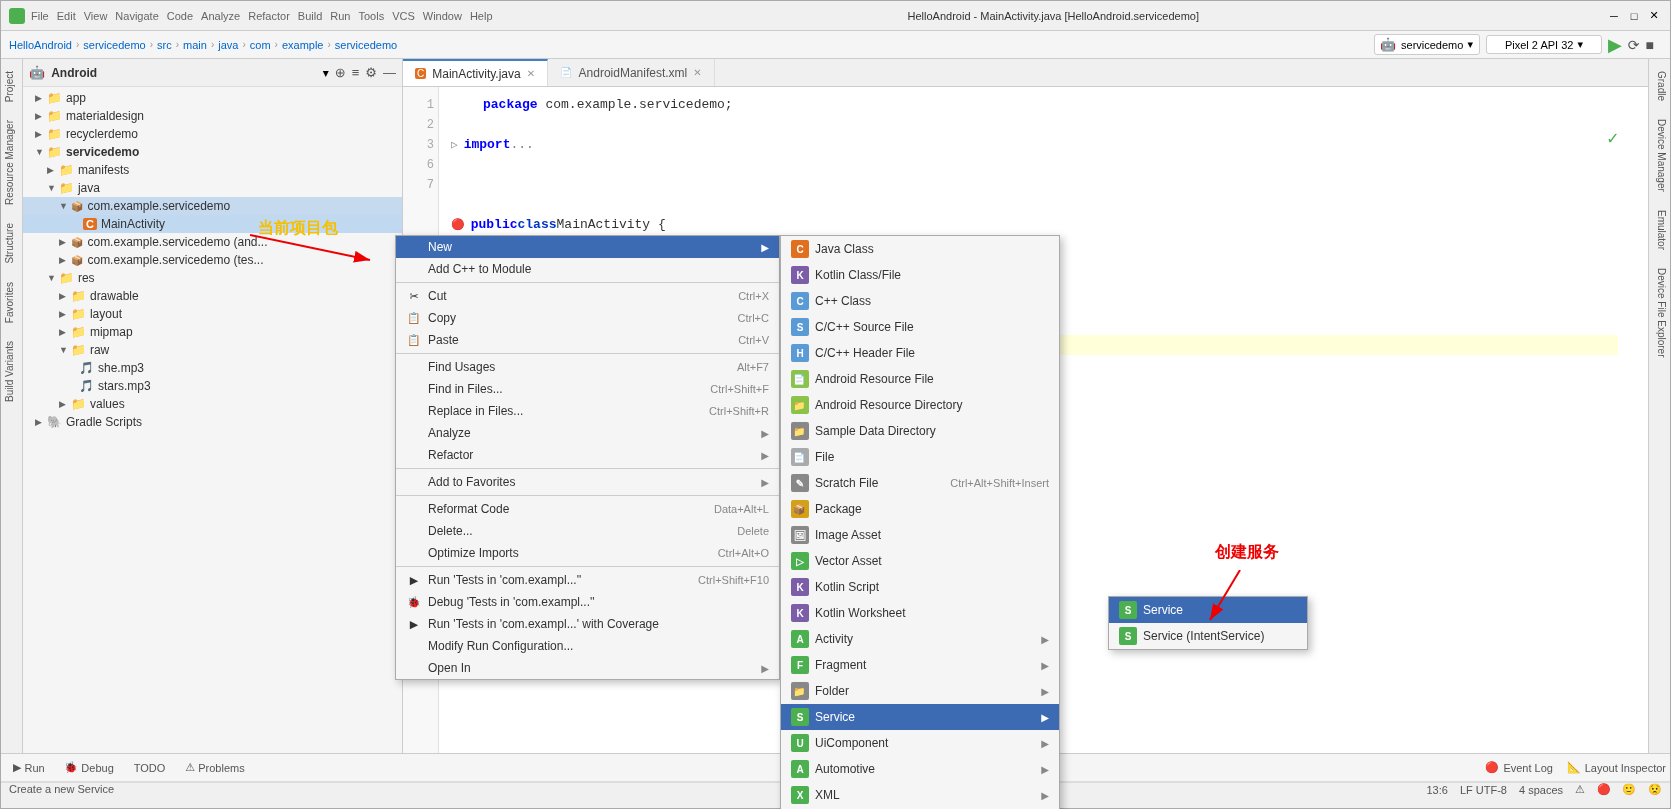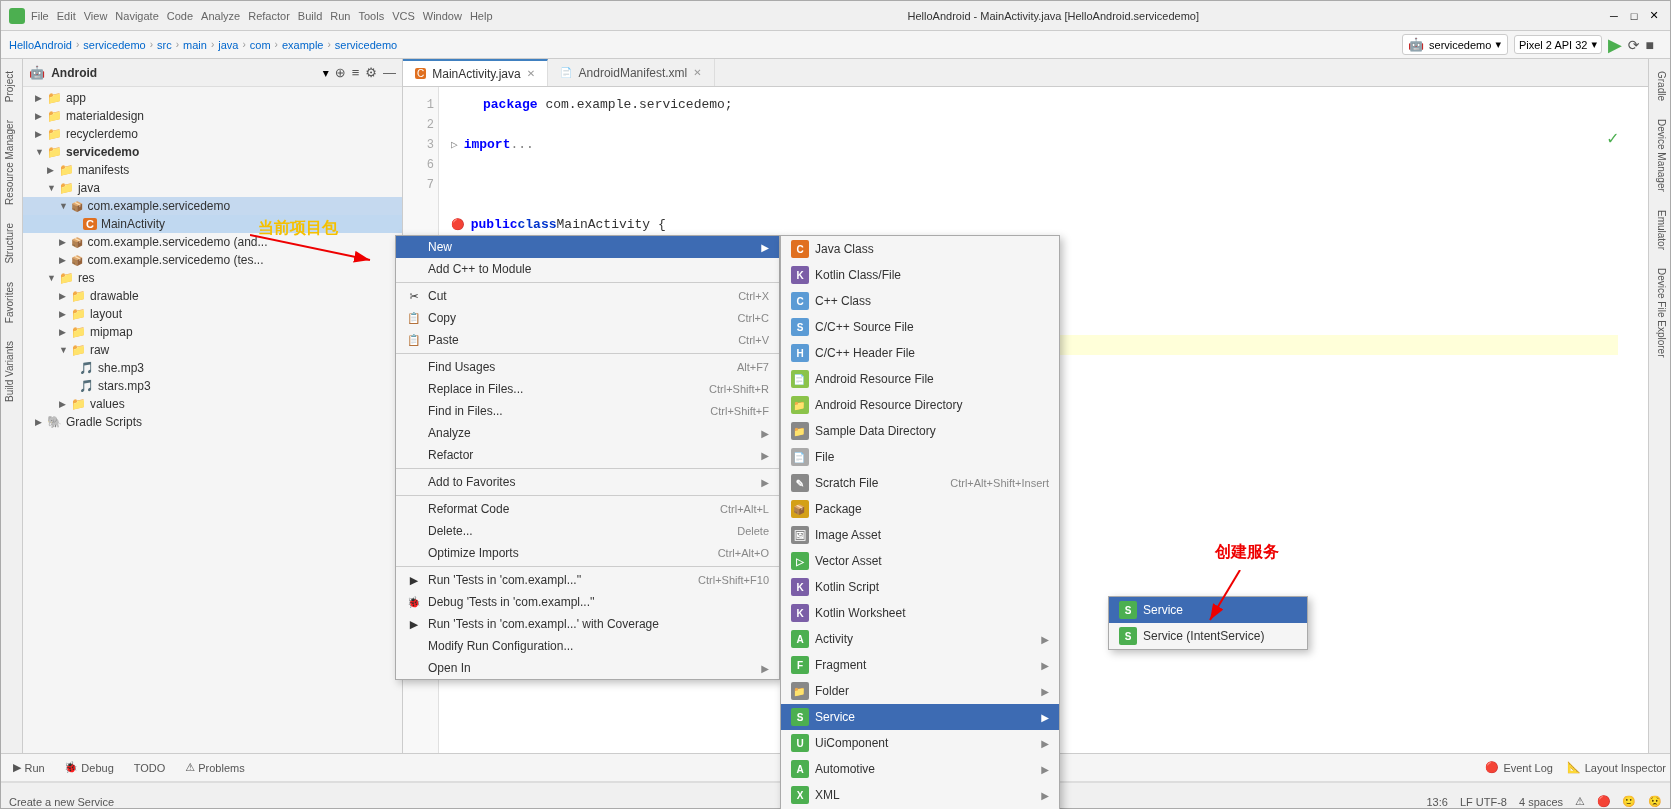--- a/index.html
+++ b/index.html
@@ -299,21 +299,21 @@
       color: #555;
       cursor: pointer;
       border-radius: 3px;
       gap: 3px;
     }
     .bottom-status {
       height: 26px;
       background: #f0f0f0;
       border-top: 1px solid #ddd;
       display: flex;
-      align-items: flex-end;
+      align-items: flex-start;
       padding: 0 8px;
       font-size: 11px;
       color: #555;
       gap: 12px;
     }
     .status-right { margin-left: auto; display: flex; gap: 12px; align-items: center; }
 
     
     .annotation-label {
       position: absolute;
@@ -400,21 +400,21 @@
     <span class="breadcrumb-sep">›</span>
     <span class="breadcrumb-item">servicedemo</span>
     <div style="flex:1;"></div>
 
     <div style="display:flex;align-items:center;gap:6px;margin-right:8px;">
       <div style="display:flex;align-items:center;border:1px solid #ccc;border-radius:3px;padding:2px 6px;background:#fff;gap:4px;font-size:11px;">
         <span style="color:#4CAF50;font-size:13px;">🤖</span>
         <span>servicedemo</span>
         <span>▾</span>
       </div>
-      <div style="display:flex;align-items:center;border:1px solid #ccc;border-radius:3px;padding:2px 4px;background:#fff;gap:4px;font-size:11px;">
+      <div style="display:flex;align-items:center;border:1px solid #ccc;border-radius:3px;padding:2px 18px;background:#fff;gap:4px;font-size:11px;">
         <span>Pixel 2 API 32</span>
         <span>▾</span>
       </div>
       <div style="color:#4CAF50;font-size:18px;cursor:pointer;">▶</div>
       <div style="color:#555;font-size:14px;cursor:pointer;">⟳</div>
       <div style="color:#555;font-size:14px;cursor:pointer;">■</div>
     </div>
   </div>
 
   <div class="main-area">
@@ -704,49 +704,49 @@
     <span class="ctx-item-shortcut">Ctrl+V</span>
   </div>
   <div class="ctx-separator"></div>
   <div class="ctx-item">
     <span class="ctx-icon"></span>
     <span class="ctx-item-label">Find Usages</span>
     <span class="ctx-item-shortcut">Alt+F7</span>
   </div>
   <div class="ctx-item">
     <span class="ctx-icon"></span>
+    <span class="ctx-item-label">Find in Files...</span>
+    <span class="ctx-item-shortcut">Ctrl+Shift+F</span>
+  </div>
+  <div class="ctx-item">
+    <span class="ctx-icon"></span>
     <span class="ctx-item-label">Replace in Files...</span>
     <span class="ctx-item-shortcut">Ctrl+Shift+R</span>
   </div>
   <div class="ctx-item">
     <span class="ctx-icon"></span>
-    <span class="ctx-item-label">Find in Files...</span>
-    <span class="ctx-item-shortcut">Ctrl+Shift+F</span>
-  </div>
-  <div class="ctx-item">
-    <span class="ctx-icon"></span>
     <span class="ctx-item-label">Analyze</span>
     <span class="ctx-arrow">▶</span>
   </div>
   <div class="ctx-item">
     <span class="ctx-icon"></span>
     <span class="ctx-item-label">Refactor</span>
     <span class="ctx-arrow">▶</span>
   </div>
   <div class="ctx-separator"></div>
   <div class="ctx-item">
     <span class="ctx-icon"></span>
     <span class="ctx-item-label">Add to Favorites</span>
     <span class="ctx-arrow">▶</span>
   </div>
   <div class="ctx-separator"></div>
   <div class="ctx-item">
     <span class="ctx-icon"></span>
     <span class="ctx-item-label">Reformat Code</span>
-    <span class="ctx-item-shortcut">Ctrl+Alt+L</span>
+    <span class="ctx-item-shortcut">Data+Alt+L</span>
   </div>
   <div class="ctx-item">
     <span class="ctx-icon"></span>
     <span class="ctx-item-label">Delete...</span>
     <span class="ctx-item-shortcut">Delete</span>
   </div>
   <div class="ctx-item">
     <span class="ctx-icon"></span>
     <span class="ctx-item-label">Optimize Imports</span>
     <span class="ctx-item-shortcut">Ctrl+Alt+O</span>

